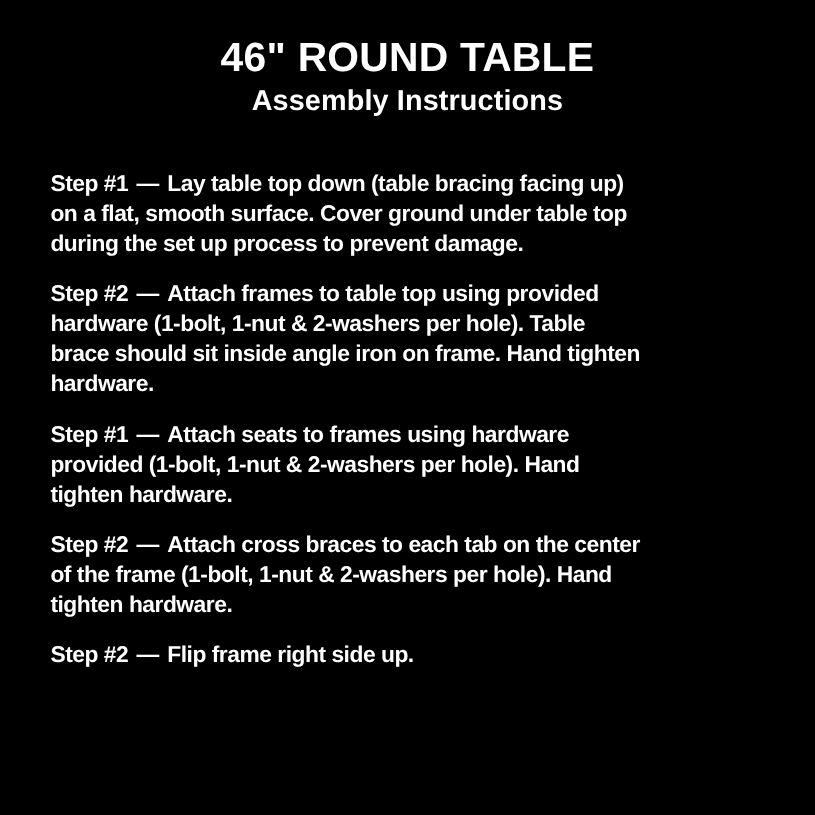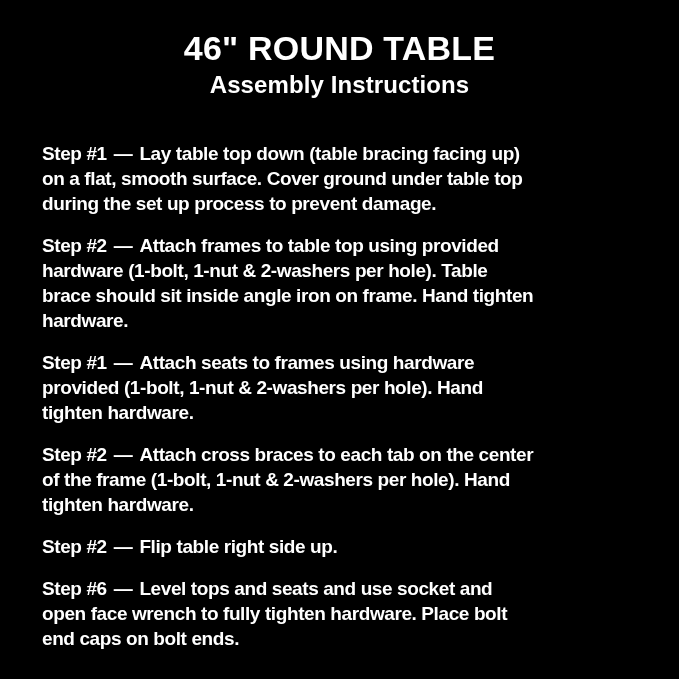--- a/index.html
+++ b/index.html
@@ -87,23 +87,18 @@
 tighten hardware.</span>
     </p>
 
     <p class="step">
       <span class="step-label">Step #2</span><span class="dash">—</span><span class="step-text">Attach cross braces to each tab on the center
 of the frame (1-bolt, 1-nut &amp; 2-washers per hole). Hand
 tighten hardware.</span>
     </p>
 
     <p class="step">
-      <span class="step-label">Step #2</span><span class="dash">—</span><span class="step-text">Flip table right side up.</span>
+      <span class="step-label">Step #2</span><span class="dash">—</span><span class="step-text">Flip frame right side up.</span>
     </p>
 
-    <p class="step">
-      <span class="step-label">Step #6</span><span class="dash">—</span><span class="step-text">Level tops and seats and use socket and
-open face wrench to fully tighten hardware. Place bolt
-end caps on bolt ends.</span>
-    </p>
 
   </main>
 </div>
 
 </body></html>

